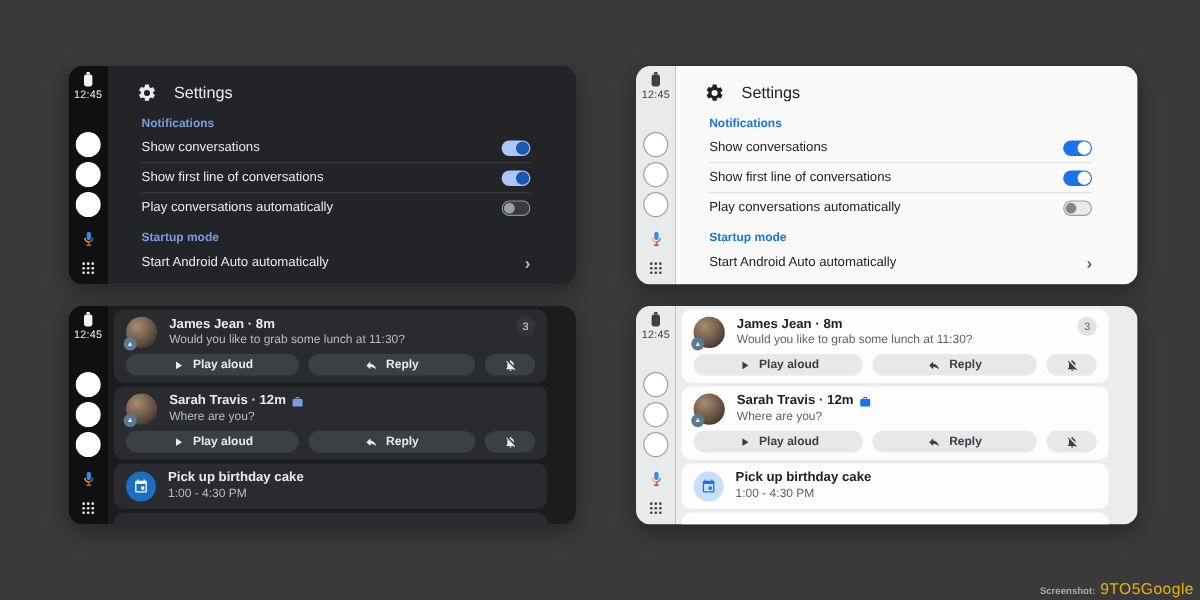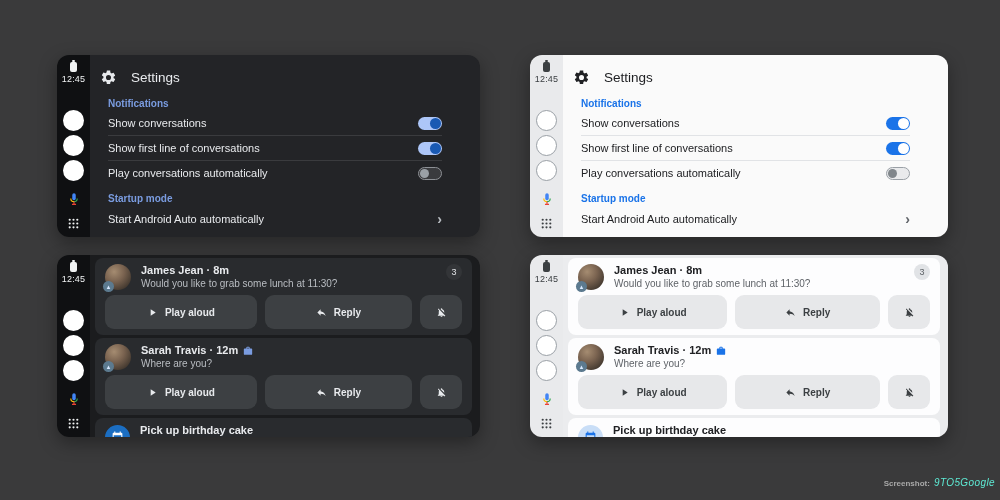--- a/index.html
+++ b/index.html
@@ -50,70 +50,70 @@
   .rail-time{font-size:9px;color:var(--railfg);letter-spacing:.2px;margin-bottom:26px;}
   .circles{display:flex;flex-direction:column;gap:4px;margin-bottom:11px;}
   .circle{width:21px;height:21px;border-radius:50%;background:#ffffff;border:1.5px solid var(--circ-border);box-sizing:border-box;}
   .mic{width:14px;height:14px;margin-bottom:11px;}
   .gridicon{width:13px;height:13px;color:var(--railfg);}
 
   
   .content{flex:1;background:var(--bg);display:flex;flex-direction:column;min-width:0;}
 
   
-  .s-header{display:flex;align-items:center;gap:14px;padding:9px 0 0 10px;height:26px;flex:0 0 auto;}
+  .s-header{display:flex;align-items:center;gap:14px;padding:9px 0 0 24px;height:26px;flex:0 0 auto;}
   .gear{width:17px;height:17px;color:var(--txt);}
   .s-title{font-size:13.5px;color:var(--txt);}
-  .s-body{padding:0 38px 0 18px;}
+  .s-body{padding:0 38px 0 28px;}
   .sec-h{font-size:10px;font-weight:700;color:var(--blue);margin-top:7px;height:14px;line-height:14px;}
   .s-row{height:24px;display:flex;justify-content:space-between;align-items:center;}
   .s-row.tall{height:25px;gap:29px;}
   .s-label{font-size:11px;color:var(--txt);}
   .hr{height:1px;background:var(--div);}
   .chev{font-size:14px;line-height:14px;color:var(--txt2);font-weight:600;}
 
   .toggle{width:24px;height:13px;border-radius:7px;position:relative;flex:0 0 auto;}
   .toggle.on{background:var(--t-on-track);}
   .toggle.on .knob{position:absolute;right:1px;top:1px;width:11px;height:11px;border-radius:50%;background:var(--t-on-knob);}
   .toggle.off{background:var(--t-off-track);border:1px solid var(--t-off-border);box-sizing:border-box;}
   .toggle.off .knob{position:absolute;left:1px;top:1px;width:9px;height:9px;border-radius:50%;background:var(--t-off-knob);}
 
   
-  .n-content{background:var(--nbg);padding:3px 8px 0 5px;display:flex;flex-direction:column;gap:3px;}
+  .n-content{background:var(--nbg);padding:3px 24px 0 5px;display:flex;flex-direction:column;gap:3px;}
   .ncard{background:var(--card);border-radius:8px;padding:6px 10px;box-sizing:border-box;}
   .n-top{display:flex;gap:10px;align-items:flex-start;}
   .avatar{width:26px;height:26px;border-radius:50%;position:relative;flex:0 0 auto;
     background:radial-gradient(circle at 35% 30%,#a58c71 0%,#7a6350 40%,#3a322a 85%);}
   .av-badge{position:absolute;left:-2px;bottom:-2px;width:11px;height:11px;border-radius:50%;
     background:#5c7a8f;display:flex;align-items:center;justify-content:center;
     font-size:6px;line-height:6px;color:#d8e9ff;}
   .n-texts{min-width:0;}
   .n-name{font-size:11px;font-weight:700;color:var(--txt);line-height:13px;display:flex;align-items:center;gap:5px;}
   .n-msg{font-size:10px;color:var(--txt2);line-height:13px;white-space:nowrap;}
   .briefcase{width:10px;height:10px;color:var(--blue);flex:0 0 auto;}
   .n-count{margin-left:auto;width:16px;height:16px;border-radius:50%;background:var(--count-bg);
     color:var(--count-txt);font-size:9px;display:flex;align-items:center;justify-content:center;flex:0 0 auto;}
   .n-actions{display:flex;gap:8px;margin-top:5px;}
-  .pill{height:34px;border-radius:9px;background:var(--pill);border:none;cursor:pointer;
+  .pill{height:18px;border-radius:9px;background:var(--pill);border:none;cursor:pointer;
     display:flex;align-items:center;justify-content:center;gap:7px;
     color:var(--pilltxt);font-size:10px;font-weight:700;font-family:inherit;padding:0;}
   .pill.play{flex:3.2;}
   .pill.reply{flex:3.1;}
   .pill.mute{flex:0 0 42px;}
   .pill svg{width:11px;height:11px;flex:0 0 auto;}
   .cal-row{display:flex;align-items:flex-end;gap:10px;}
   .cal-ic{width:25px;height:25px;border-radius:50%;background:var(--cal-bg);color:var(--cal-fg);
     display:flex;align-items:center;justify-content:center;flex:0 0 auto;}
   .cal-ic svg{width:13px;height:13px;}
   .peek{height:10px;border-radius:8px 8px 0 0;background:var(--card);flex:0 0 auto;}
 
   
-  .watermark{position:absolute;right:5px;bottom:12px;display:flex;align-items:baseline;gap:4px;}
+  .watermark{position:absolute;right:5px;bottom:2px;display:flex;align-items:baseline;gap:4px;}
   .wm-label{font-size:8px;font-weight:700;color:#a9a9a9;}
-  .wm-brand{font-size:10px;color:#5eead4;letter-spacing:.4px;font-style:italic;}
+  .wm-brand{font-size:13px;color:#eab308;letter-spacing:.4px;}
 </style>
 </head>
 <body>
 
 <svg width="0" height="0" style="position:absolute">
   <defs>
     <symbol id="i-gear" viewBox="0 0 24 24">
         <path fill="currentColor" d="M19.14 12.94c.04-.3.06-.61.06-.94 0-.32-.02-.64-.07-.94l2.03-1.58a.49.49 0 0 0 .12-.61l-1.92-3.32a.49.49 0 0 0-.59-.22l-2.39.96c-.5-.38-1.03-.7-1.62-.94l-.36-2.54A.48.48 0 0 0 13.92 2h-3.84c-.24 0-.43.17-.47.41l-.36 2.54c-.59.24-1.13.57-1.62.94l-2.39-.96a.49.49 0 0 0-.59.22L2.73 8.47c-.12.21-.08.47.12.61l2.03 1.58c-.05.3-.09.63-.09.94s.02.64.07.94l-2.03 1.58a.49.49 0 0 0-.12.61l1.92 3.32c.12.22.37.29.59.22l2.39-.96c.5.38 1.03.7 1.62.94l.36 2.54c.05.24.24.41.48.41h3.84c.24 0 .44-.17.47-.41l.36-2.54c.59-.24 1.13-.56 1.62-.94l2.39.96c.22.08.47 0 .59-.22l1.92-3.32c.12-.22.07-.47-.12-.61l-2.01-1.58zM12 15.6A3.6 3.6 0 1 1 12 8.4a3.6 3.6 0 0 1 0 7.2z"></path>
       </symbol>
     <symbol id="i-play" viewBox="0 0 24 24">

